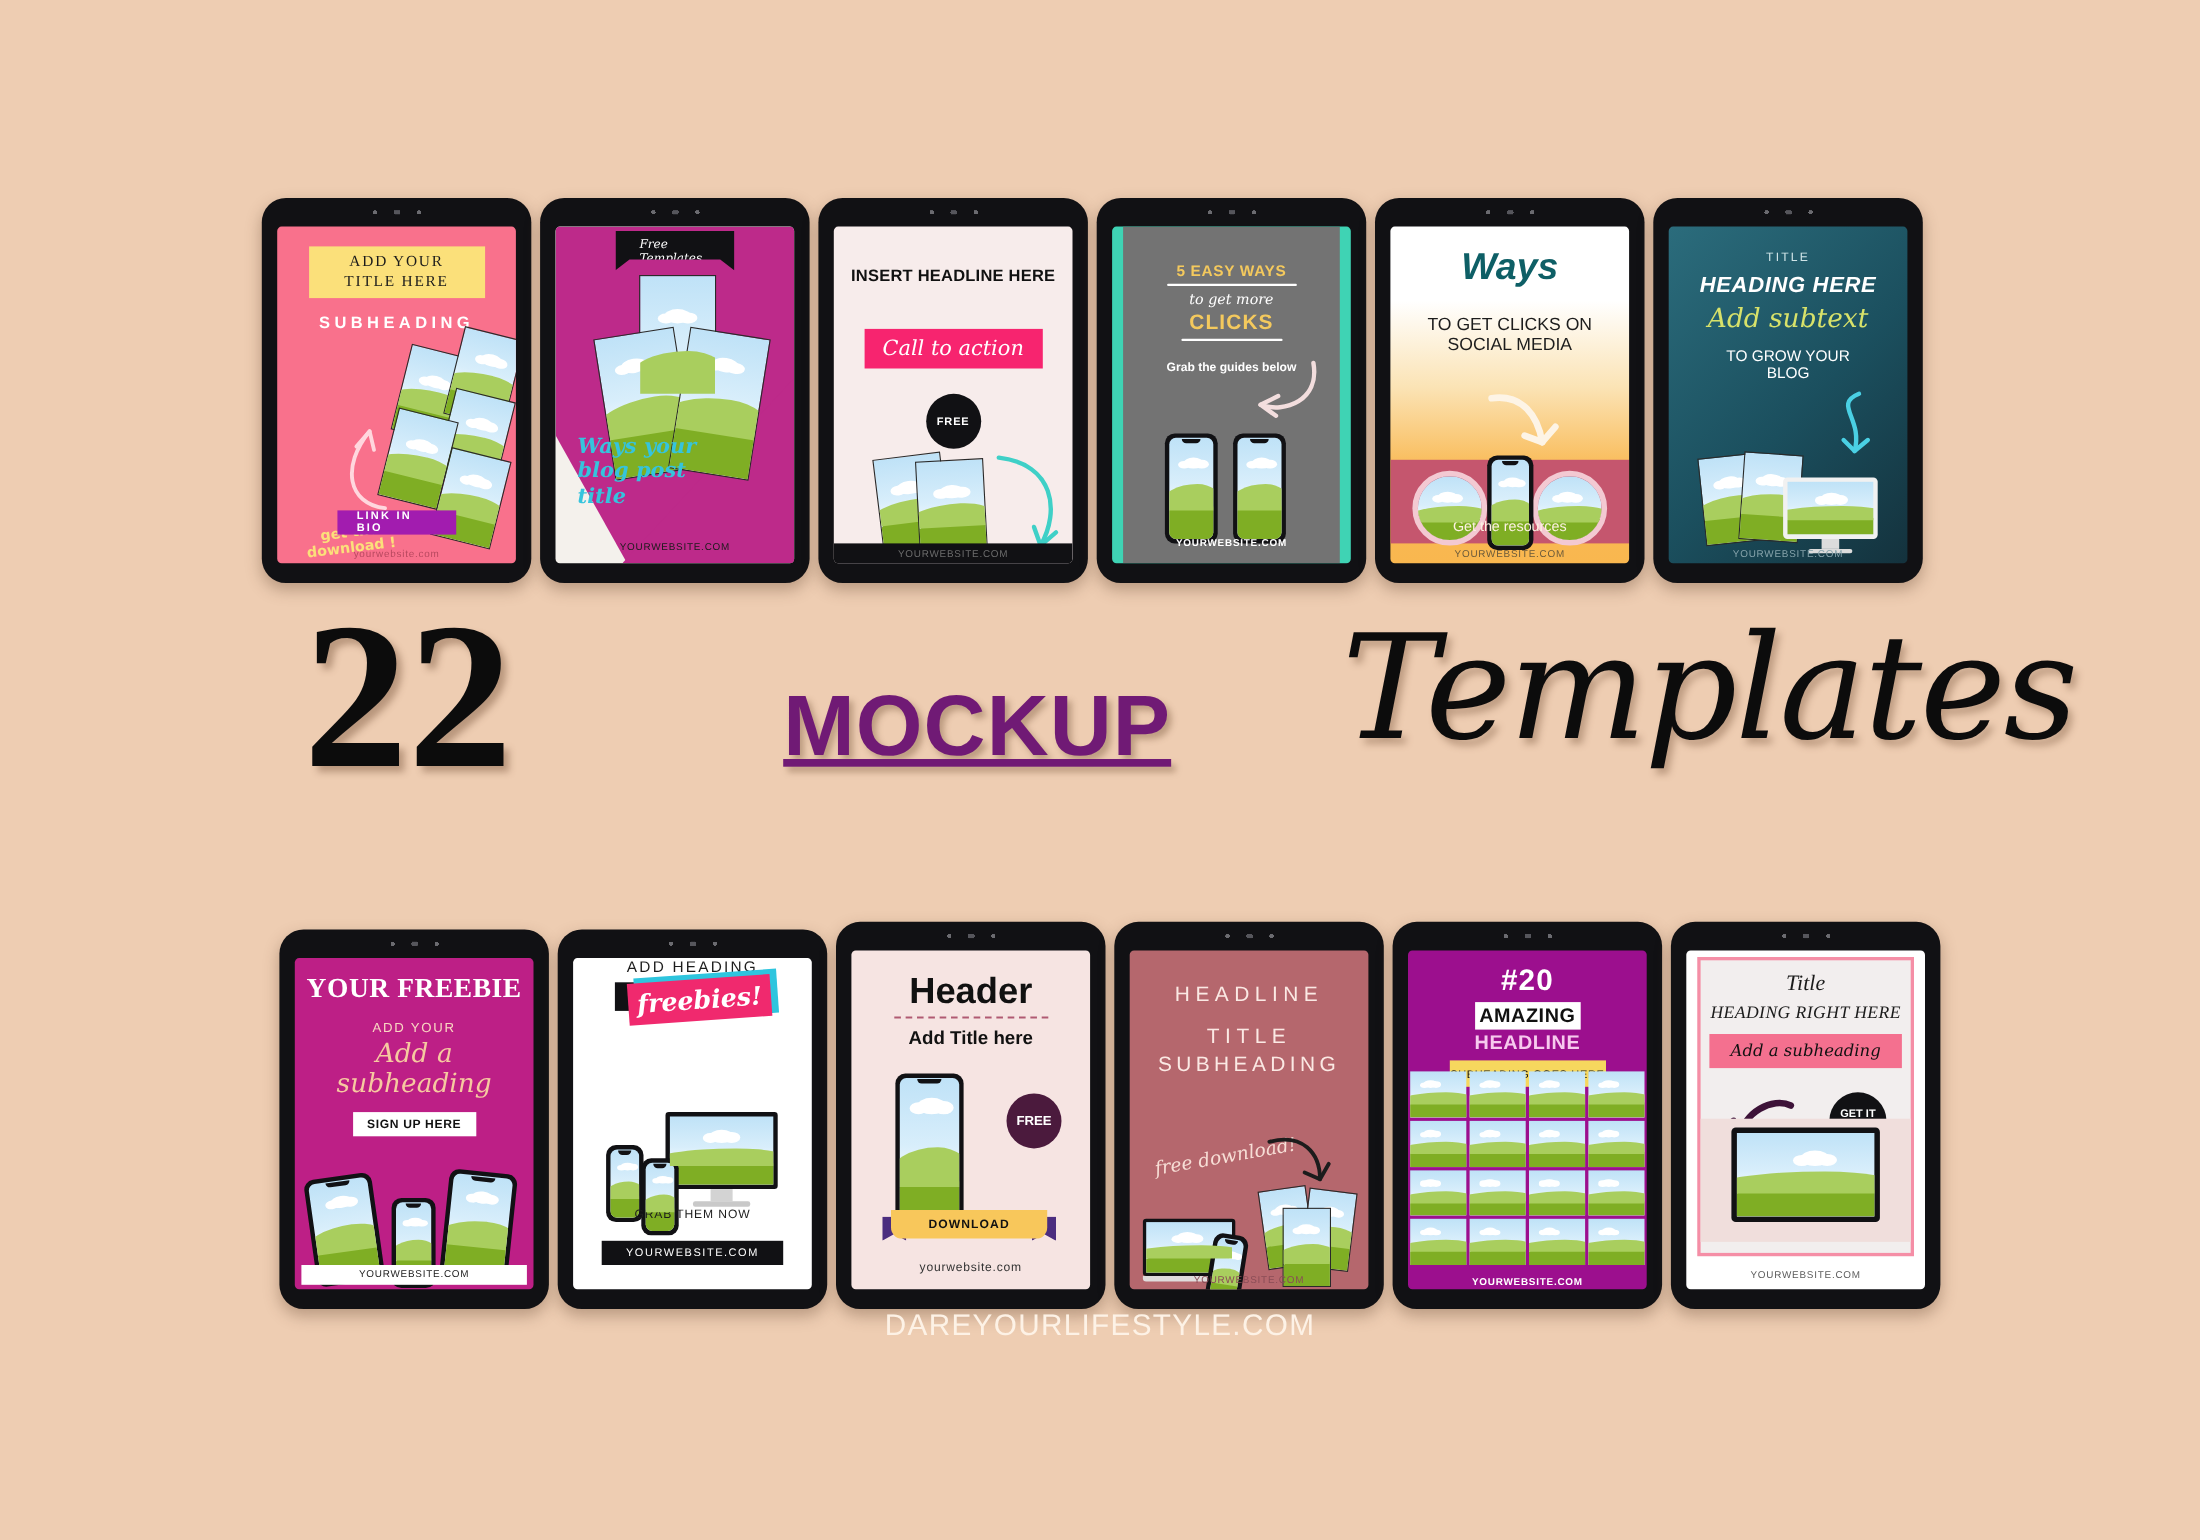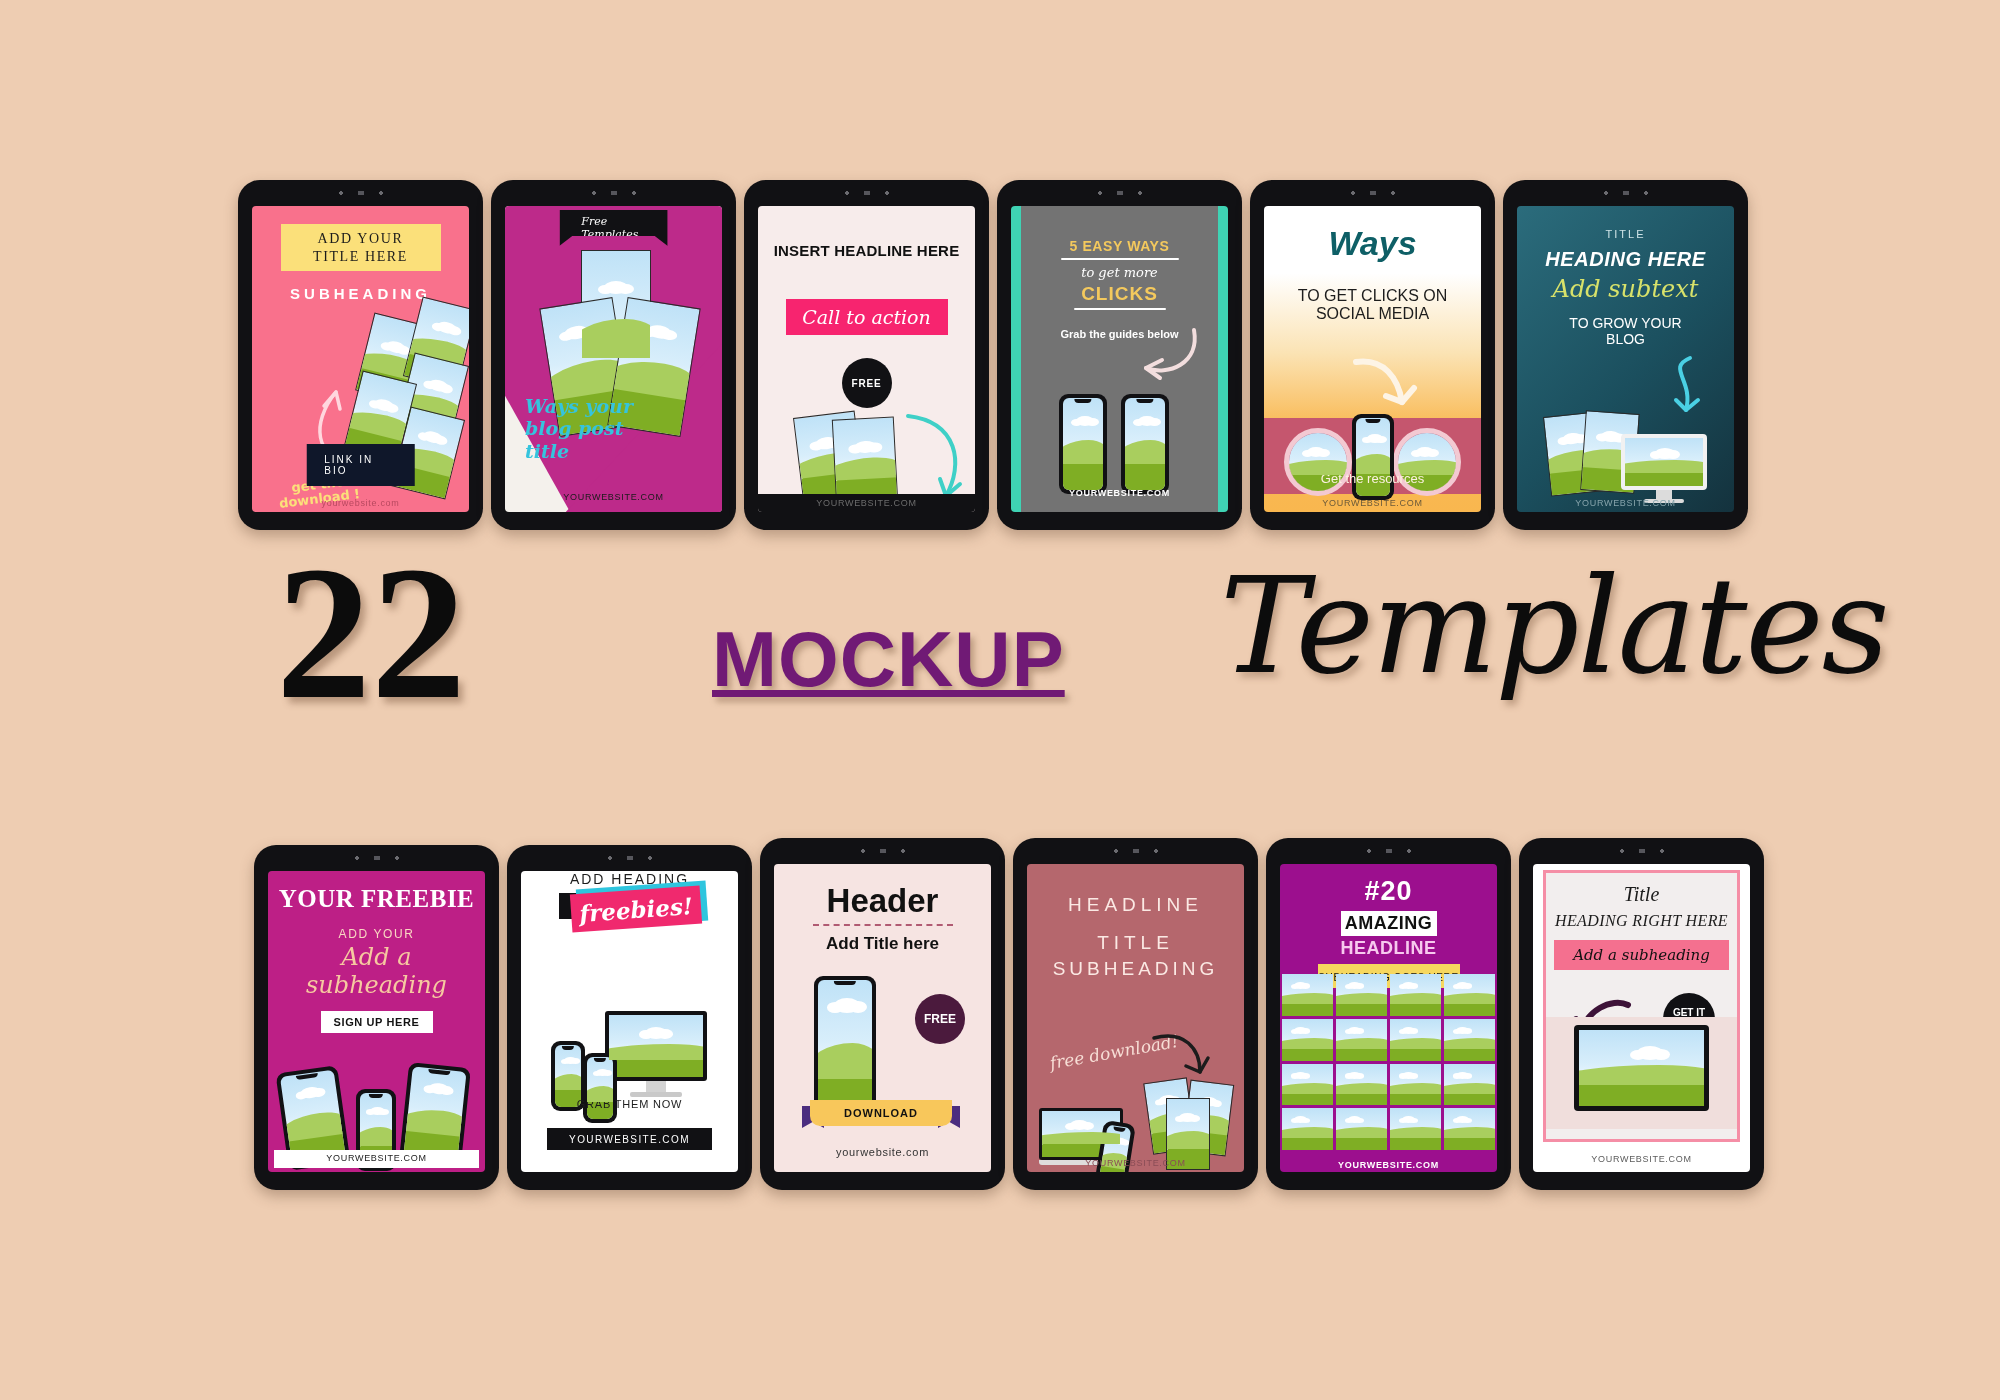--- a/index.html
+++ b/index.html
@@ -131,22 +131,22 @@
         <path d="M58 96 C 24 92, 18 58, 44 26" stroke="#ffd7de" stroke-width="3.5" fill="none" stroke-linecap="round"></path>
         <path d="M44 26 l -12 14 M44 26 l 4 17" stroke="#ffd7de" stroke-width="3.5" fill="none" stroke-linecap="round"></path>
       </svg>
 
       <div style="position:absolute;left:26px;top:272px;color:#fbe07a;font-weight:bold;font-size:13px;line-height:1.05;
                   font-family:'DejaVu Sans',sans-serif;transform:rotate(-7deg);text-align:center;">
         <div>get the</div>
         <div>download !</div>
       </div>
 
-      <div style="position:absolute;left:50%;transform:translateX(-50%);bottom:26px;background:#0f172a;color:#fff;
-                  font-weight:normal;font-size:10px;letter-spacing:2px;padding:10px 18px;">LINK IN BIO</div>
+      <div style="position:absolute;left:50%;transform:translateX(-50%);bottom:26px;background:#a21caf;color:#fff;
+                  font-weight:bold;font-size:10px;letter-spacing:2px;padding:0 18px;">LINK IN BIO</div>
       <div class="site" style="color:#b8485f;">yourwebsite.com</div>
     </div>
   </div>
 
   <div class="tablet" style="left:491px;top:180px;width:245px;height:350px;">
     <div class="screen" style="background:#f4f1ec;">
       <div style="position:absolute;inset:0;background:#bd2a8a;
                   clip-path:polygon(0 0,100% 0,100% 100%,100% 100%, 30% 100%, 0 62%);"></div>
       <div style="position:absolute;right:0;bottom:0;width:72%;height:55%;background:#bd2a8a;
                   clip-path:polygon(100% 0,100% 100%,0 100%);"></div>
@@ -541,14 +541,15 @@
         <div style="position:absolute;left:28px;right:28px;bottom:28px;background:#111114;padding:5px;border-radius:4px;">
           <div class="ph" style="width:100%;height:76px;">
               <div class="cloud" style="width:26px;height:14px;left:58px;top:16px;"></div>
             </div>
         </div>
       </div>
       <div class="site" style="color:#5c5c5c;bottom:8px;">YOURWEBSITE.COM</div>
     </div>
   </div>
 
+  <div class="footerBrand" style="top:1190px;font-size:27px;">DAREYOURLIFESTYLE.COM</div>
 
 </div>
 
 </body></html>

